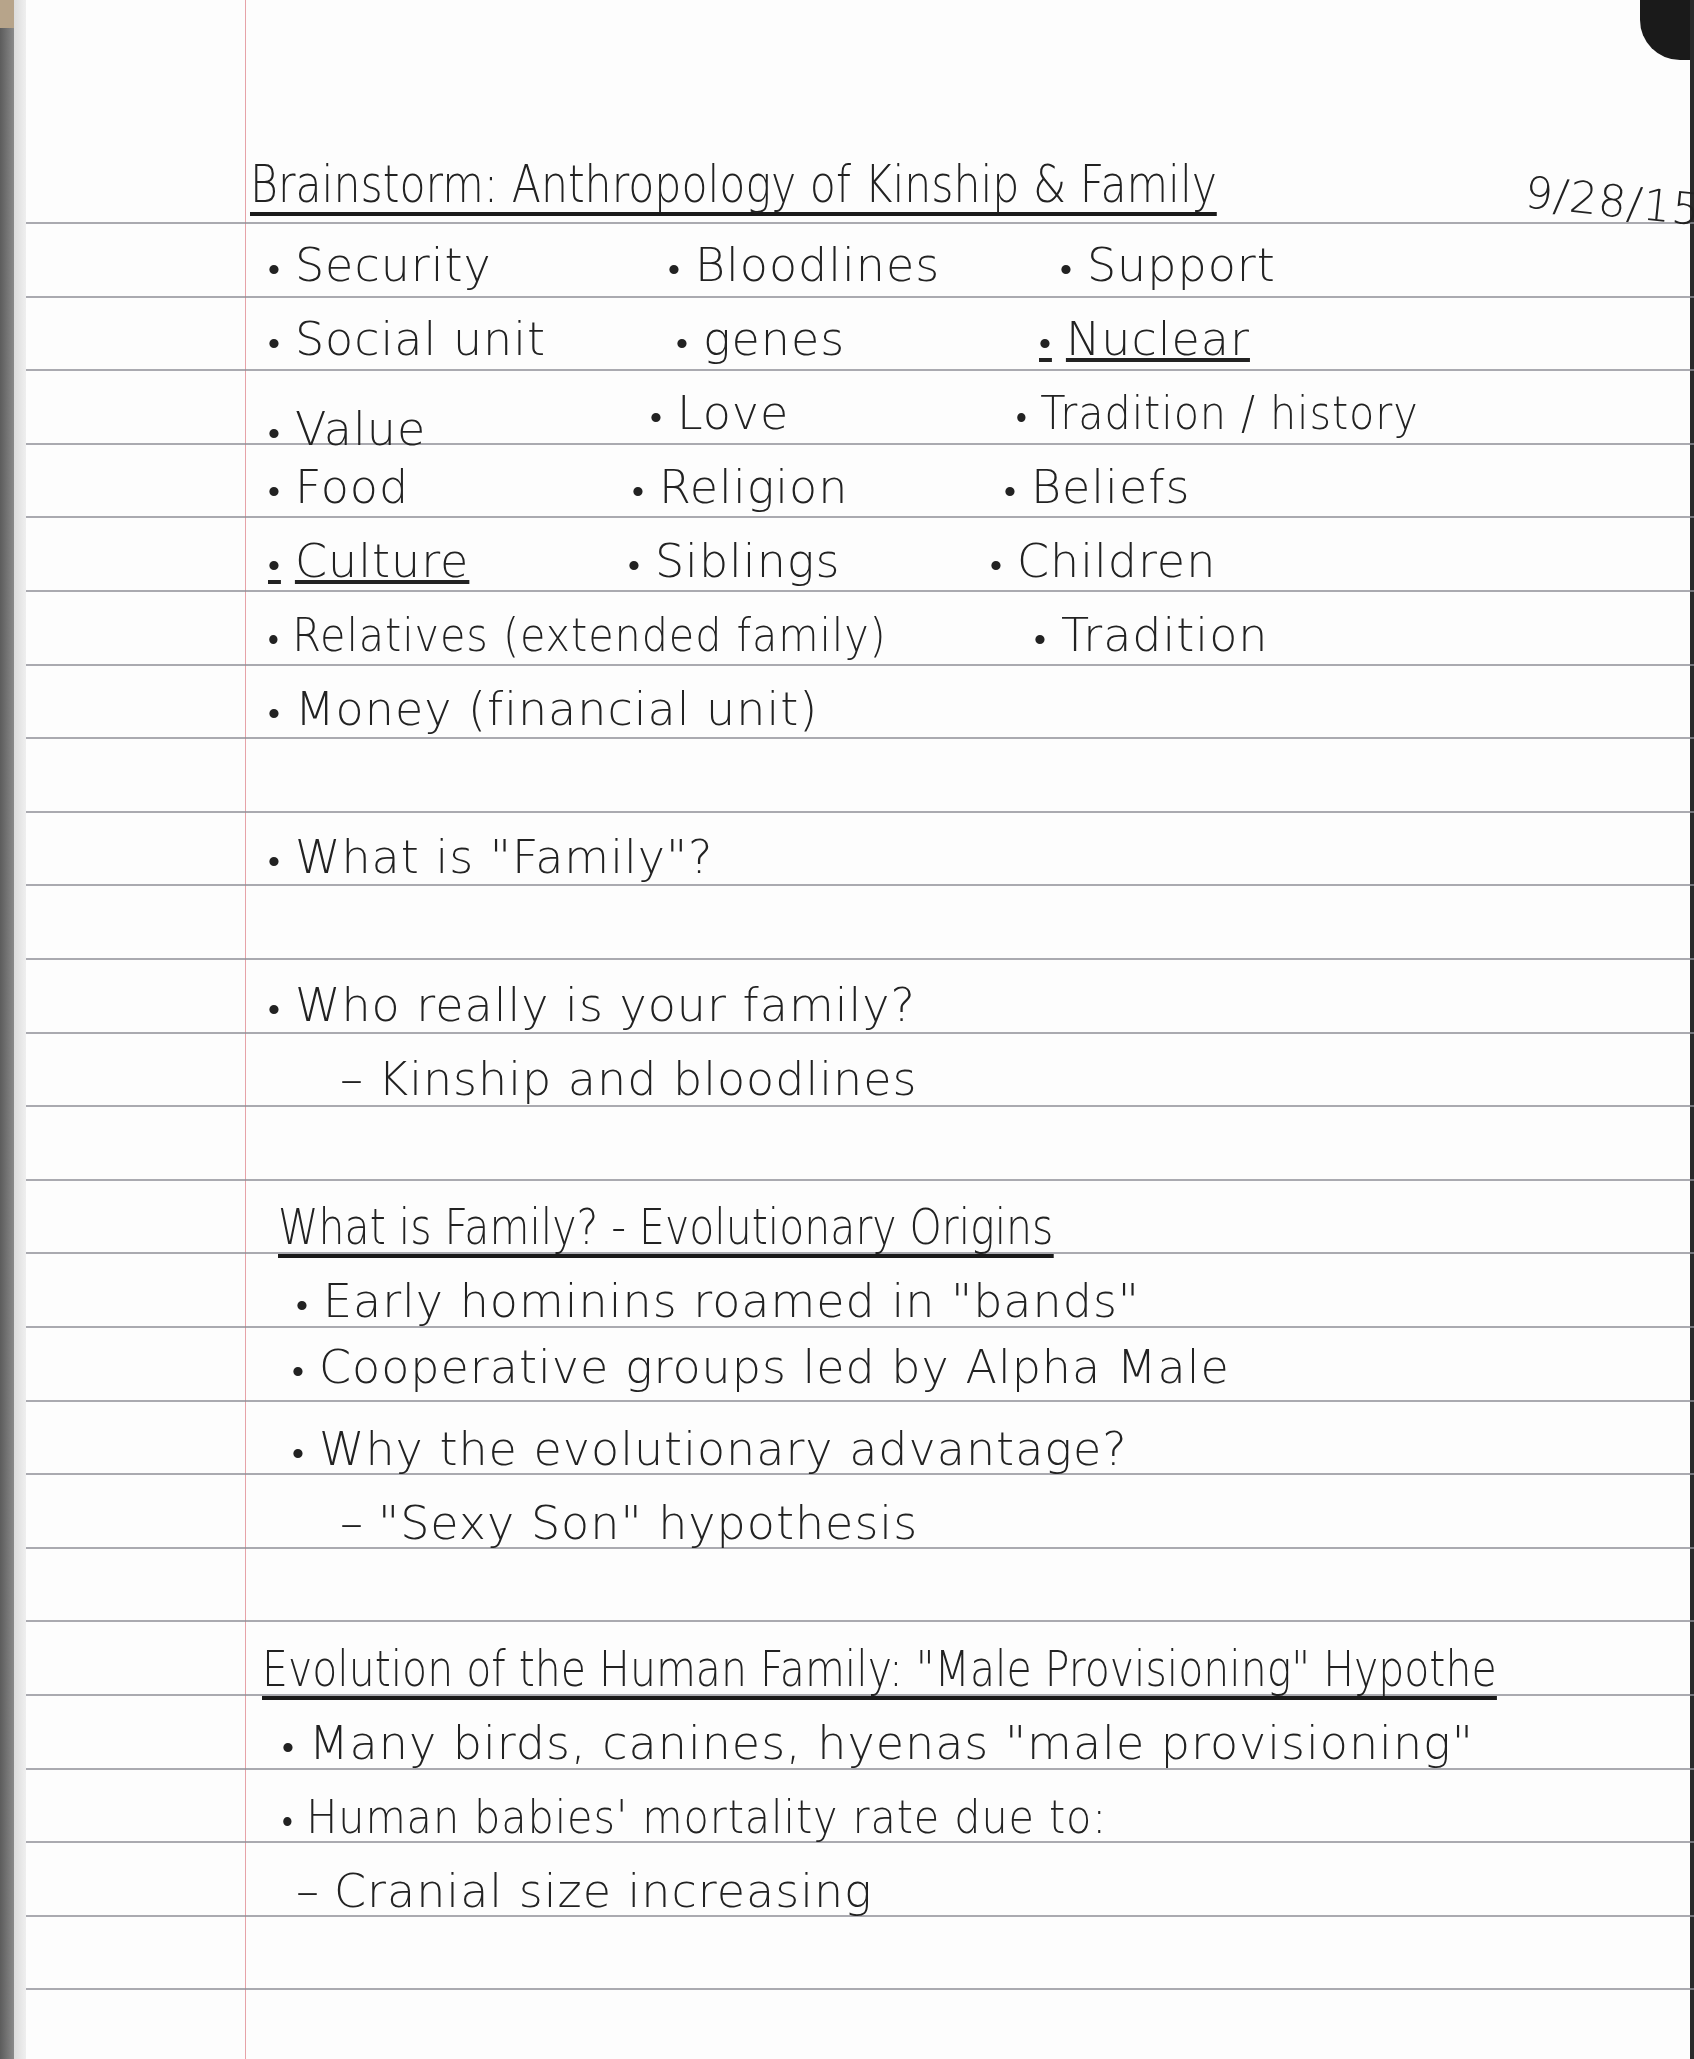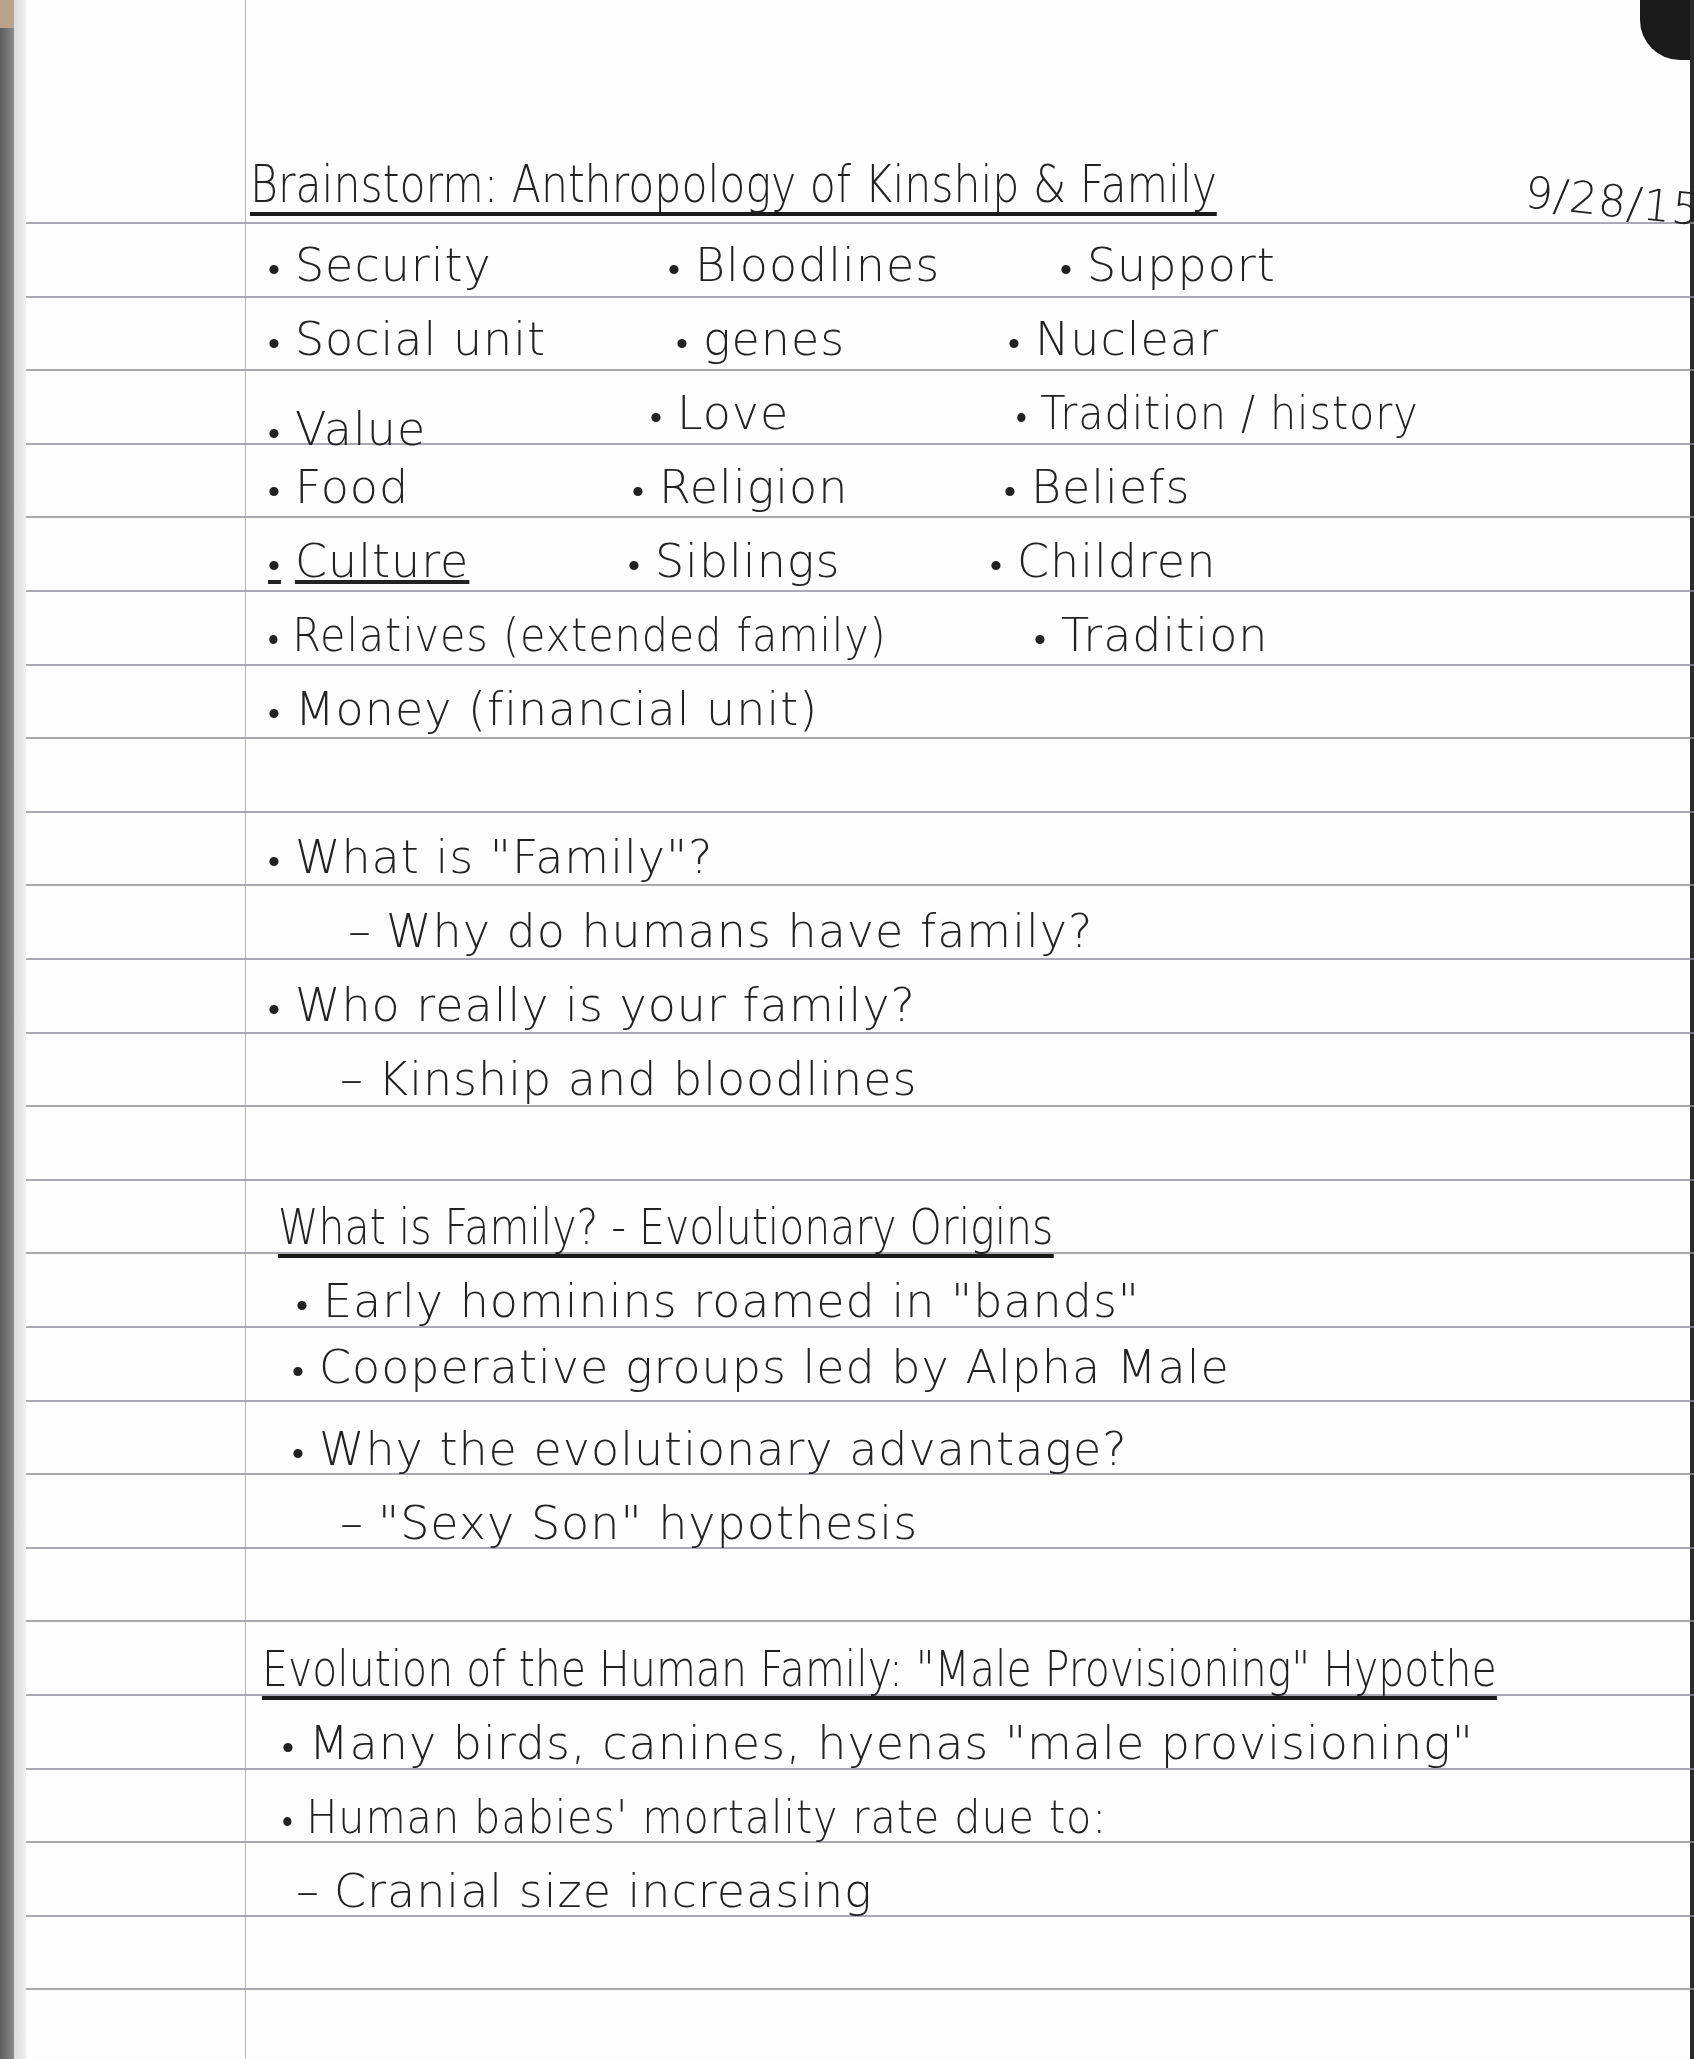--- a/index.html
+++ b/index.html
@@ -146,41 +146,40 @@
 
   <div class="hand title" style="left:250px; top:158px;">Brainstorm: Anthropology of Kinship &amp; Family</div>
   <div class="hand date" style="left:1525px; top:170px;">9/28/15</div>
 
   <div class="hand bullet" style="left:268px; top:242px;">Security</div>
   <div class="hand bullet" style="left:668px; top:242px;">Bloodlines</div>
   <div class="hand bullet" style="left:1060px; top:242px;">Support</div>
 
   <div class="hand bullet" style="left:268px; top:316px;">Social unit</div>
   <div class="hand bullet" style="left:676px; top:316px;">genes</div>
-  <div class="hand bullet" style="left:1008px; top:316px;">Nuclear</div>
+  <div class="hand bullet" style="left:1039px; top:316px;text-decoration:underline;">Nuclear</div>
 
   <div class="hand bullet" style="left:268px; top:406px;">Value</div>
   <div class="hand bullet" style="left:650px; top:390px;">Love</div>
   <div class="hand bullet narrow" style="left:1016px; top:390px;">Tradition / history</div>
 
   <div class="hand bullet" style="left:268px; top:464px;">Food</div>
   <div class="hand bullet" style="left:632px; top:464px;">Religion</div>
   <div class="hand bullet" style="left:1004px; top:464px;">Beliefs</div>
 
   <div class="hand bullet" style="left:268px; top:538px;text-decoration:underline;">Culture</div>
   <div class="hand bullet" style="left:628px; top:538px;">Siblings</div>
   <div class="hand bullet" style="left:990px; top:538px;">Children</div>
 
   <div class="hand bullet narrow" style="left:268px; top:612px;">Relatives (extended family)</div>
   <div class="hand bullet" style="left:1034px; top:612px;">Tradition</div>
 
   <div class="hand bullet" style="left:268px; top:686px;">Money (financial unit)</div>
 
   <div class="hand bullet" style="left:268px; top:834px;">What is "Family"?</div>
-  <div class="hand dash" style="left:348px; top:908px;">Why do humans have family?</div>
   <div class="hand bullet" style="left:268px; top:982px;">Who really is your family?</div>
   <div class="hand dash" style="left:340px; top:1056px;">Kinship and bloodlines</div>
 
   <div class="hand title" style="left:278px; top:1202px; font-size:50px;">What is Family? - Evolutionary Origins</div>
   <div class="hand bullet" style="left:296px; top:1278px;">Early hominins roamed in "bands"</div>
   <div class="hand bullet" style="left:292px; top:1344px;">Cooperative groups led by Alpha Male</div>
   <div class="hand bullet" style="left:292px; top:1426px;">Why the evolutionary advantage?</div>
   <div class="hand dash" style="left:340px; top:1500px;">"Sexy Son" hypothesis</div>
 
   <div class="hand title" style="left:262px; top:1644px; font-size:50px;">Evolution of the Human Family: "Male Provisioning" Hypothe</div>

